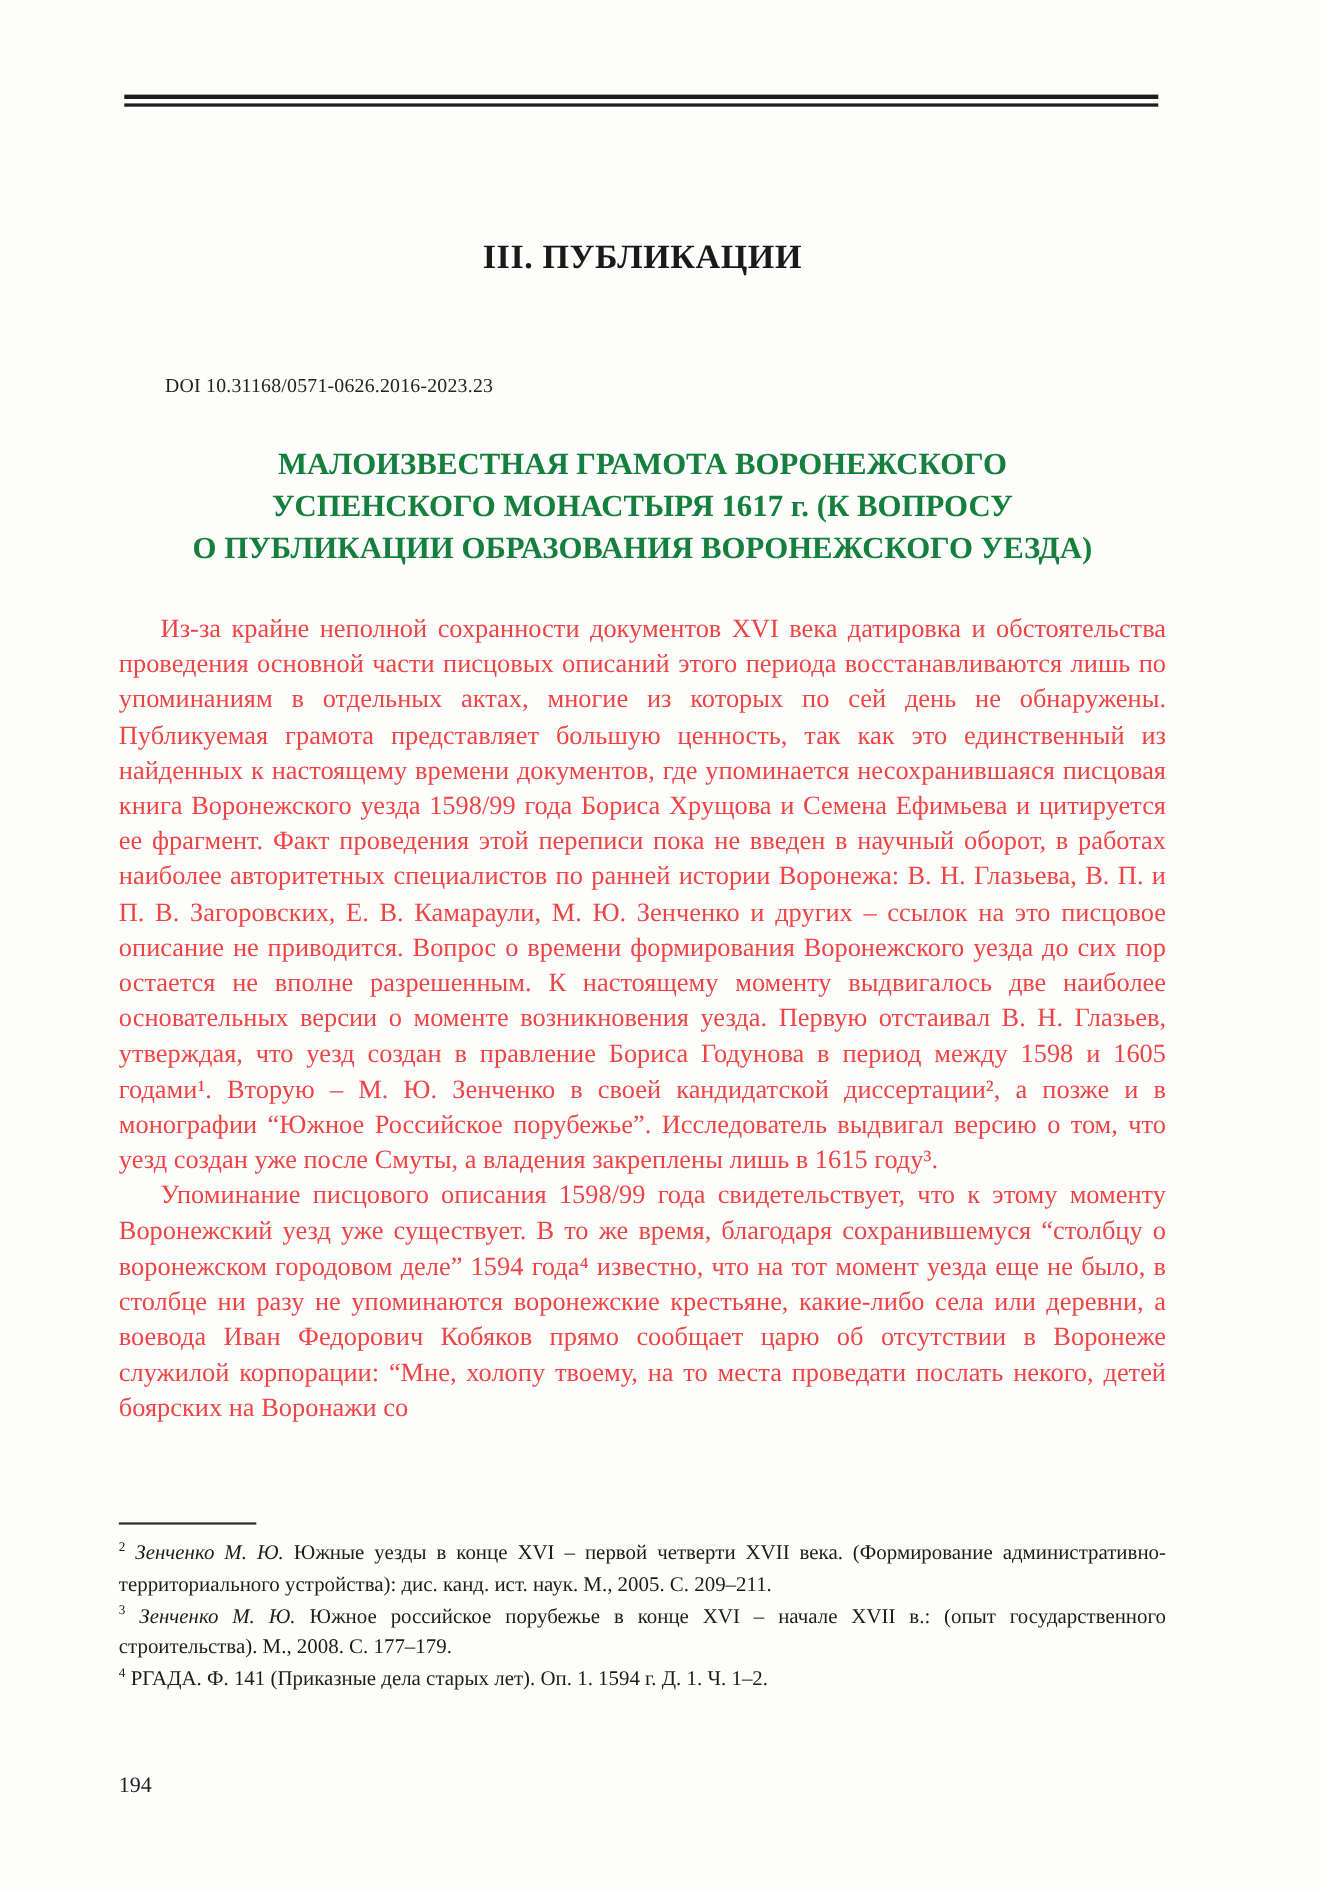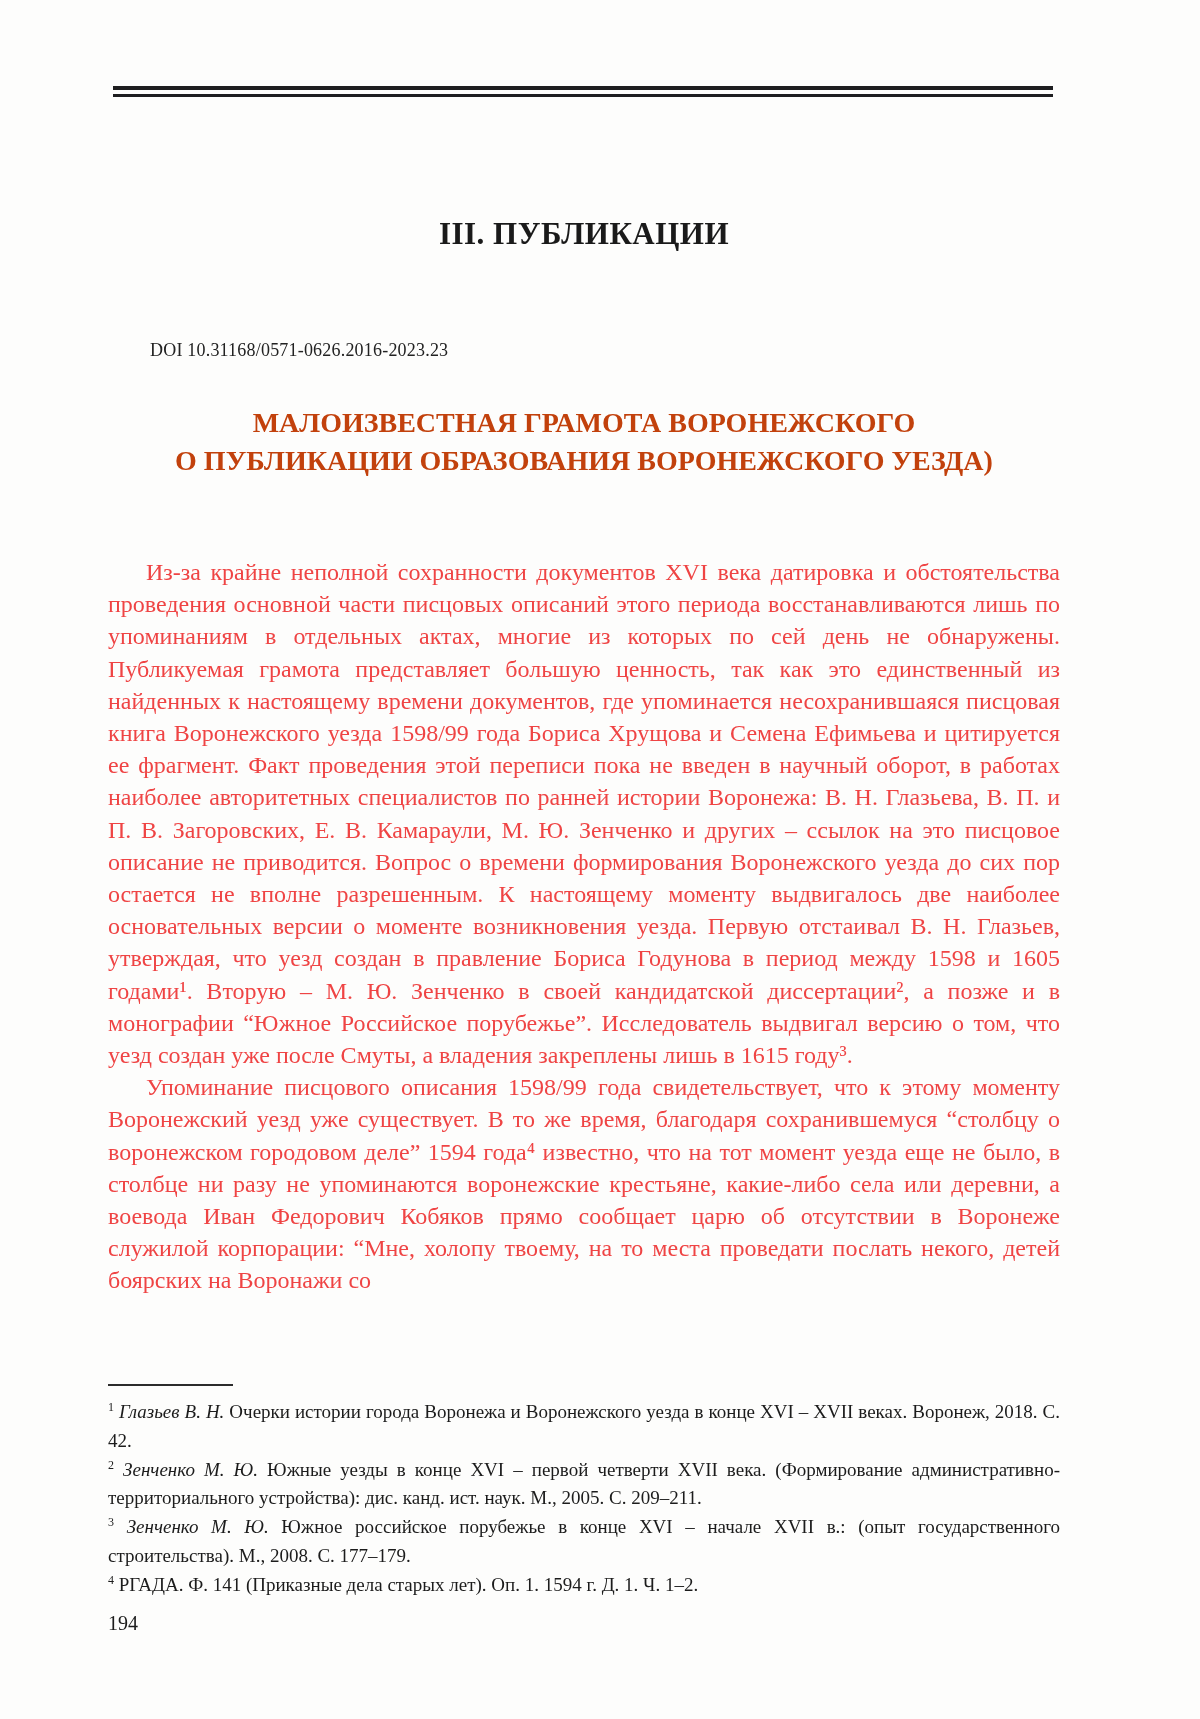--- a/index.html
+++ b/index.html
@@ -54,21 +54,21 @@
   }
   .article-title {
     position: absolute;
     top: 404px;
     left: 0;
     width: 100%;
     text-align: center;
     font-size: 28px;
     font-weight: bold;
     line-height: 38px;
-    color: #c2410c;
+    color: #15803d;
   }
   .body-text {
     position: absolute;
     top: 556px;
     left: 0;
     width: 100%;
     font-size: 24px;
     line-height: 32.2px;
     text-align: justify;
     color: #ef4444;
@@ -117,32 +117,32 @@
   <div class="header-rule"></div>
 
   <div class="content">
 
     <div class="section-heading">III. ПУБЛИКАЦИИ</div>
 
     <div class="doi">DOI 10.31168/0571-0626.2016-2023.23</div>
 
     <div class="article-title">
       <div>МАЛОИЗВЕСТНАЯ ГРАМОТА ВОРОНЕЖСКОГО</div>
+      <div>УСПЕНСКОГО МОНАСТЫРЯ 1617 г. (К ВОПРОСУ</div>
       <div>О ПУБЛИКАЦИИ ОБРАЗОВАНИЯ ВОРОНЕЖСКОГО УЕЗДА)</div>
     </div>
 
     <div class="body-text">
       <p>Из-за крайне неполной сохранности документов XVI века датировка и обстоятельства проведения основной части писцовых описаний этого периода восстанавливаются лишь по упоминаниям в отдельных актах, многие из которых по сей день не обнаружены. Публикуемая грамота представляет большую ценность, так как это единственный из найденных к настоящему времени документов, где упоминается несохранившаяся писцовая книга Воронежского уезда 1598/99 года Бориса Хрущова и Семена Ефимьева и цитируется ее фрагмент. Факт проведения этой переписи пока не введен в научный оборот, в работах наиболее авторитетных специалистов по ранней истории Воронежа: В. Н. Глазьева, В. П. и П. В. Загоровских, Е. В. Камараули, М. Ю. Зенченко и других – ссылок на это писцовое описание не приводится. Вопрос о времени формирования Воронежского уезда до сих пор остается не вполне разрешенным. К настоящему моменту выдвигалось две наиболее основательных версии о моменте возникновения уезда. Первую отстаивал В. Н. Глазьев, утверждая, что уезд создан в правление Бориса Годунова в период между 1598 и 1605 годами¹. Вторую – М. Ю. Зенченко в своей кандидатской диссертации², а позже и в монографии “Южное Российское порубежье”. Исследователь выдвигал версию о том, что уезд создан уже после Смуты, а владения закреплены лишь в 1615 году³.</p>
       <p>Упоминание писцового описания 1598/99 года свидетельствует, что к этому моменту Воронежский уезд уже существует. В то же время, благодаря сохранившемуся “столбцу о воронежском городовом деле” 1594 года⁴ известно, что на тот момент уезда еще не было, в столбце ни разу не упоминаются воронежские крестьяне, какие-либо села или деревни, а воевода Иван Федорович Кобяков прямо сообщает царю об отсутствии в Воронеже служилой корпорации: “Мне, холопу твоему, на то места проведати послать некого, детей боярских на Воронажи со</p>
     </div>
 
     <div class="footnote-separator"></div>
 
     <div class="footnotes">
-      <p class="footnote"><sup>1</sup> <span class="fn-author">Глазьев В. Н.</span> <span>Очерки истории города Воронежа и Воронежского уезда в конце XVI – XVII веках. Воронеж, 2018. С. 42.</span></p>
       <p class="footnote"><sup>2</sup> <span class="fn-author">Зенченко М. Ю.</span> <span>Южные уезды в конце XVI – первой четверти XVII века. (Формирование административно-территориального устройства): дис. канд. ист. наук. М., 2005. С. 209–211.</span></p>
       <p class="footnote"><sup>3</sup> <span class="fn-author">Зенченко М. Ю.</span> <span>Южное российское порубежье в конце XVI – начале XVII в.: (опыт государственного строительства). М., 2008. С. 177–179.</span></p>
       <p class="footnote"><sup>4</sup> <span class="fn-author"></span> <span>РГАДА. Ф. 141 (Приказные дела старых лет). Оп. 1. 1594 г. Д. 1. Ч. 1–2.</span></p>
     </div>
 
     <div class="page-number">194</div>
 
   </div>
 </div>
 

